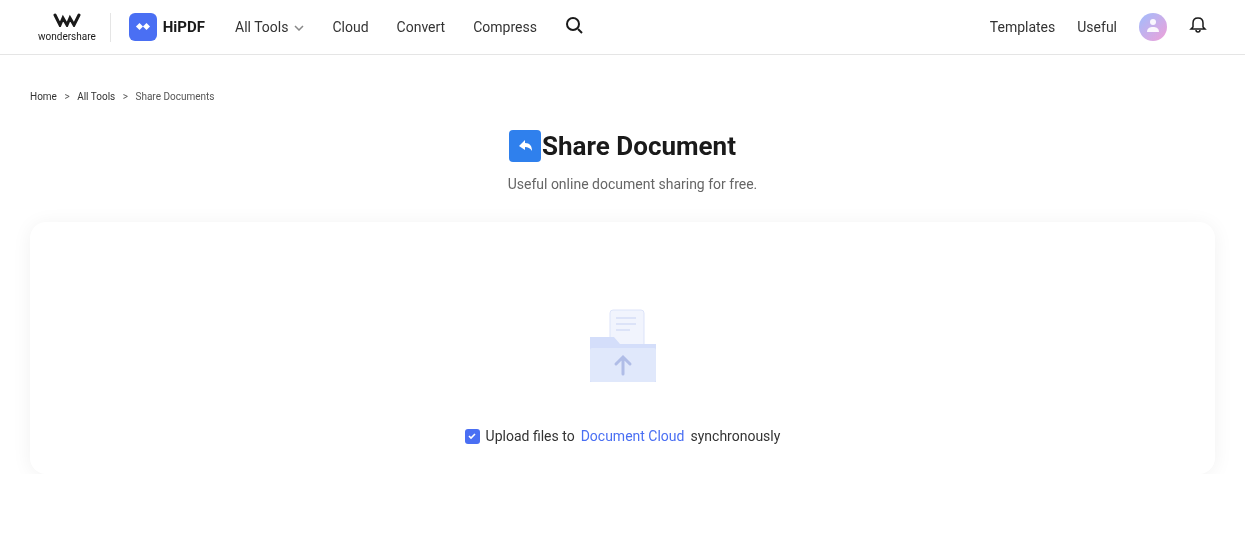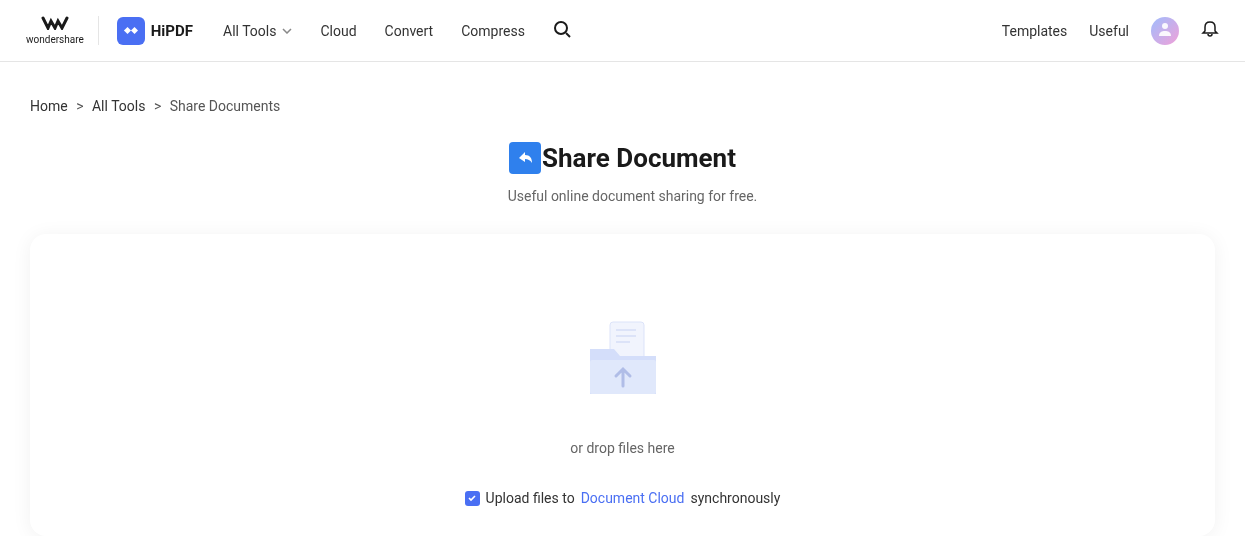--- a/index.html
+++ b/index.html
@@ -10,23 +10,23 @@
     body {
       font-family: -apple-system, BlinkMacSystemFont, 'Segoe UI', Roboto, Arial, sans-serif;
       background: #ffffff;
       color: #1a1a1a;
       width: 1245px;
     }
     .header {
       display: flex;
       align-items: center;
       justify-content: space-between;
-      padding: 12px 26px;
+      padding: 12px 38px;
       border-bottom: 1px solid #e5e5e5;
-      height: 62px;
+      height: 55px;
       text-align: right;
     }
     .header-left {
       display: flex;
       align-items: center;
       gap: 8px;
     }
     .wondershare-logo {
       display: flex;
       flex-direction: column;
@@ -111,21 +111,21 @@
       cursor: pointer;
     }
     .bell-btn {
       cursor: pointer;
       display: flex;
       align-items: center;
       justify-content: center;
     }
     .breadcrumb {
       padding: 36px 30px 0;
-      font-size: 14px;
+      font-size: 10px;
       color: #555;
     }
     .breadcrumb-link {
       cursor: pointer;
       color: #333;
     }
     .breadcrumb-sep {
       margin: 0 5px;
       color: #555;
     }
@@ -324,21 +324,20 @@
     <svg width="90" height="90" viewBox="0 0 90 90">
       <rect x="32" y="8" width="34" height="44" rx="3" fill="#e9eefd" stroke="#c5d1f5"></rect>
       <line x1="38" y1="16" x2="58" y2="16" stroke="#c5d1f5" stroke-width="2"></line>
       <line x1="38" y1="22" x2="58" y2="22" stroke="#c5d1f5" stroke-width="2"></line>
       <line x1="38" y1="28" x2="52" y2="28" stroke="#c5d1f5" stroke-width="2"></line>
       <path d="M12 35 L36 35 L42 42 L78 42 L78 80 L12 80 Z" fill="#b8c9f7"></path>
       <rect x="12" y="46" width="66" height="34" rx="2" fill="#cdd9fa"></rect>
       <path d="M45 72 L45 56 M38 62 L45 55 L52 62" stroke="#7c92d8" stroke-width="3" fill="none" stroke-linecap="round"></path>
     </svg>
   </div>
-  <p class="drop-hint">or drop files here</p>
   <div class="sync-row">
     <span class="sync-checkbox">
       <svg width="10" height="10" viewBox="0 0 10 10">
           <path d="M2 5 L4 7 L8 3" stroke="#fff" stroke-width="1.6" fill="none"></path>
         </svg>
     </span>
     <span>Upload files to</span>
     <span class="doc-cloud-link">Document Cloud</span>
     <span>synchronously</span>
   </div>

